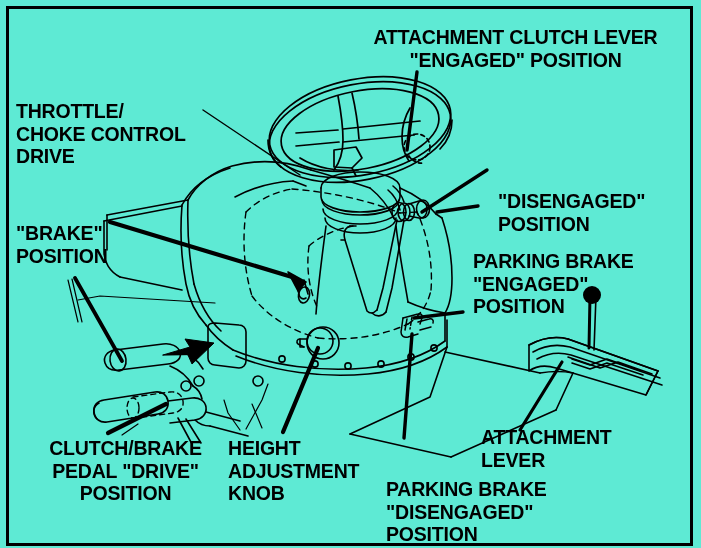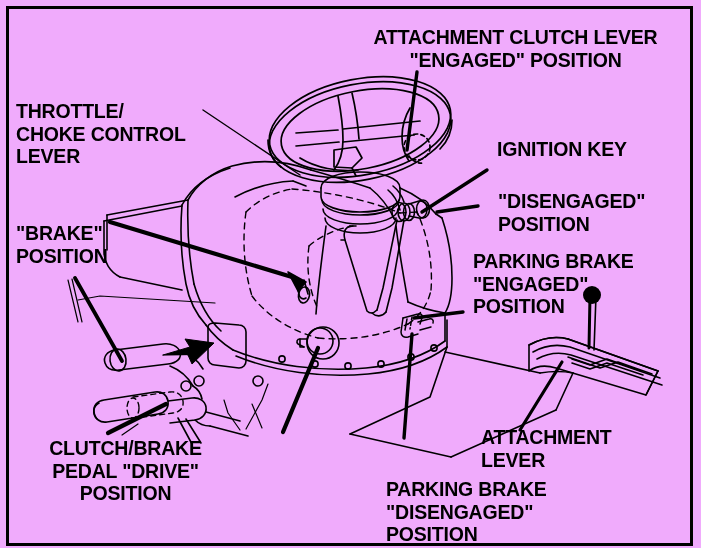--- a/index.html
+++ b/index.html
@@ -8,21 +8,21 @@
     padding: 0;
     background: #ffffff;
   }
   body {
     font-family: "Liberation Sans", sans-serif;
   }
   #figure {
     position: relative;
     width: 701px;
     height: 548px;
-    background: #f0abfc;
+    background: #5eead4;
     overflow: hidden;
   }
   #frame {
     position: absolute;
     left: 6px;
     top: 6px;
     width: 687px;
     height: 540px;
     border: 3px solid #000000;
     box-sizing: border-box;
@@ -290,38 +290,40 @@
     </g>
   </svg>
 
   <div id="frame"></div>
 
   <div class="lbl ctr" style="left:353px; top:26px; width:325px;">ATTACHMENT CLUTCH LEVER
 "ENGAGED" POSITION</div>
 
   <div class="lbl" style="left:16px; top:100px; width:230px;">THROTTLE/
 CHOKE CONTROL
-LEVER</div>
-
-  <div class="lbl" style="left:497px; top:138px; width:190px;">IGNITION KEY</div>
+DRIVE</div>
+
 
   <div class="lbl" style="left:498px; top:190px; width:195px;">"DISENGAGED"
 POSITION</div>
 
   <div class="lbl" style="left:16px; top:222px; width:185px;">"BRAKE"
 POSITION</div>
 
   <div class="lbl" style="left:473px; top:250px; width:215px;">PARKING BRAKE
 "ENGAGED"
 POSITION</div>
 
   <div class="lbl" style="left:18px; top:437px; width:215px;text-align:center;">CLUTCH/BRAKE
 PEDAL "DRIVE"
 POSITION</div>
 
+  <div class="lbl" style="left:228px; top:437px; width:175px;">HEIGHT
+ADJUSTMENT
+KNOB</div>
 
   <div class="lbl" style="left:386px; top:478px; width:215px;">PARKING BRAKE
 "DISENGAGED"
 POSITION</div>
 
   <div class="lbl" style="left:481px; top:426px; width:180px;">ATTACHMENT
 LEVER</div>
 
 </div>
 

